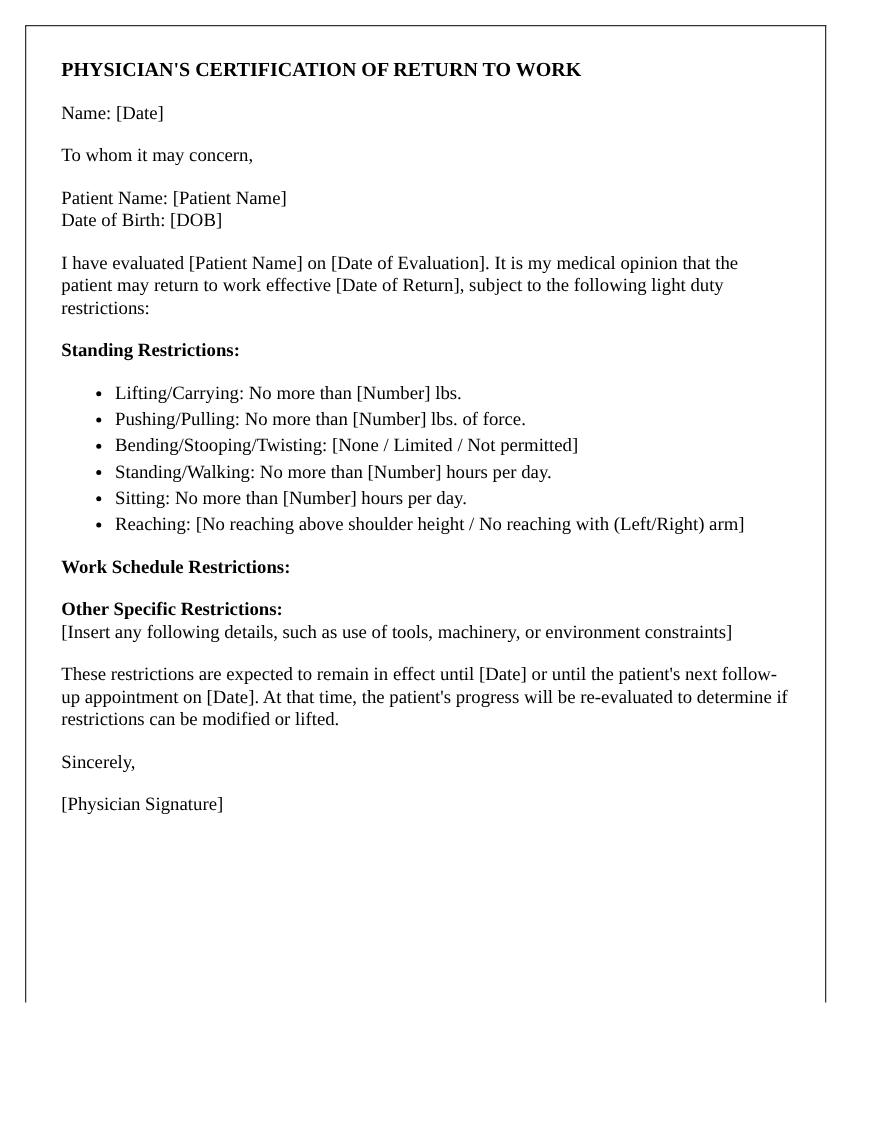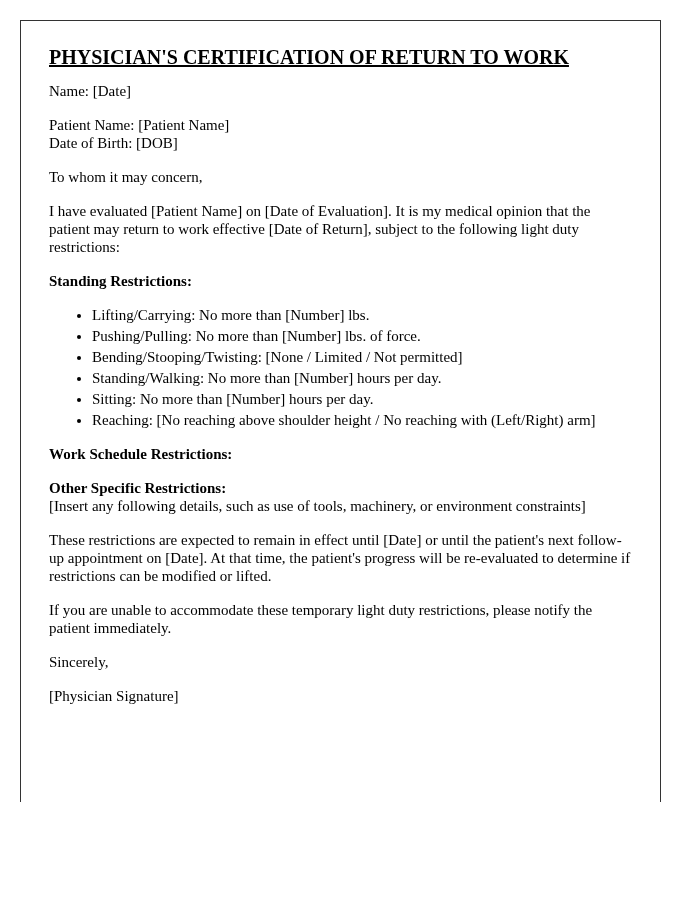--- a/index.html
+++ b/index.html
@@ -16,68 +16,66 @@
     }
     .content {
       padding: 27px 28px 0 28px;
       font-family: "Liberation Serif", serif;
       font-size: 15px;
       line-height: 18px;
       color: #000000;
     }
     .title {
       font-weight: bold;
-      font-size: 20px;
+      font-size: 16px;
       margin: 0 0 16px 0;
-      text-decoration: underline;
     }
     p { margin: 0 0 16px 0; }
     .section-heading { font-weight: bold; margin: 0 0 16px 0; }
     .section-heading.tight { margin-bottom: 0; }
     ul { margin: 0 0 16px 0; padding-left: 40px; list-style: disc; }
     li { margin: 3px; }
     .line { display: block; }
   </style>
 </head>
 <body>
 
 <div class="frame">
   <div class="content">
 
     <div class="title">PHYSICIAN'S CERTIFICATION OF RETURN TO WORK</div>
 
     <p>Name: [Date]</p>
 
 
+    <p>To whom it may concern,</p>
+
     <p>
       <span class="line">Patient Name: [Patient Name]</span>
       <span class="line">Date of Birth: [DOB]</span>
     </p>
-
-    <p>To whom it may concern,</p>
 
     <p>I have evaluated [Patient Name] on [Date of Evaluation]. It is my medical opinion that the patient may return to work effective [Date of Return], subject to the following light duty restrictions:</p>
 
     <div class="section-heading">Standing Restrictions:</div>
     <ul>
       <li>Lifting/Carrying: No more than [Number] lbs.</li>
       <li>Pushing/Pulling: No more than [Number] lbs. of force.</li>
       <li>Bending/Stooping/Twisting: [None / Limited / Not permitted]</li>
       <li>Standing/Walking: No more than [Number] hours per day.</li>
       <li>Sitting: No more than [Number] hours per day.</li>
       <li>Reaching: [No reaching above shoulder height / No reaching with (Left/Right) arm]</li>
     </ul>
 
     <div class="section-heading">Work Schedule Restrictions:</div>
 
     <div class="section-heading tight">Other Specific Restrictions:</div>
     <p>[Insert any following details, such as use of tools, machinery, or environment constraints]</p>
 
     <p>These restrictions are expected to remain in effect until [Date] or until the patient's next follow-up appointment on [Date]. At that time, the patient's progress will be re-evaluated to determine if restrictions can be modified or lifted.</p>
 
-    <p>If you are unable to accommodate these temporary light duty restrictions, please notify the patient immediately.</p>
 
     <p>Sincerely,</p>
 
     <p>[Physician Signature]</p>
 
   </div>
 </div>
 
 </body></html>

